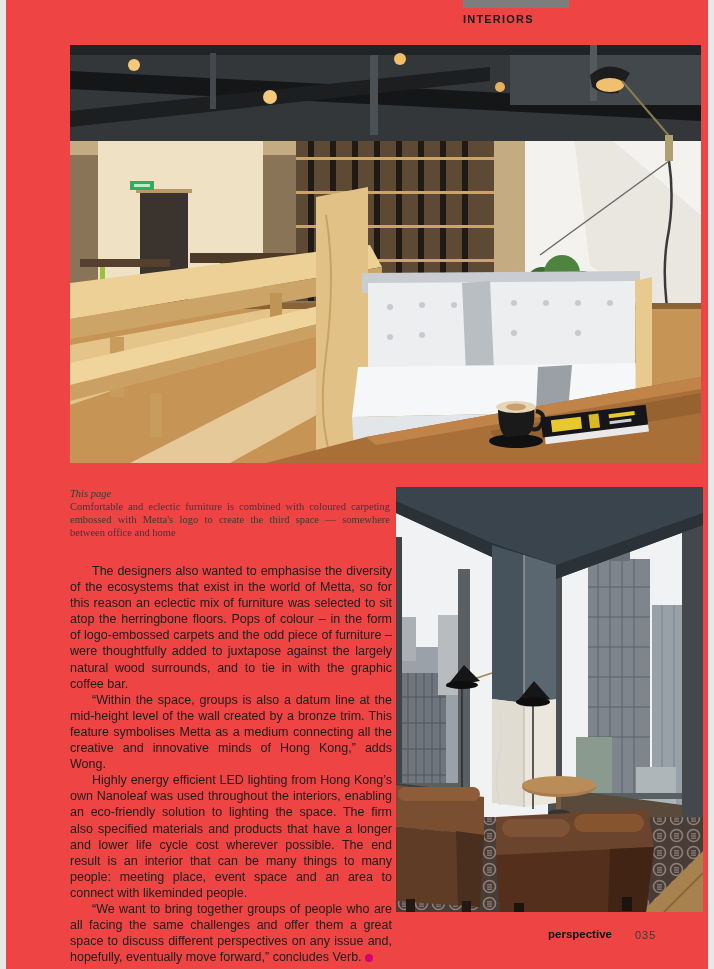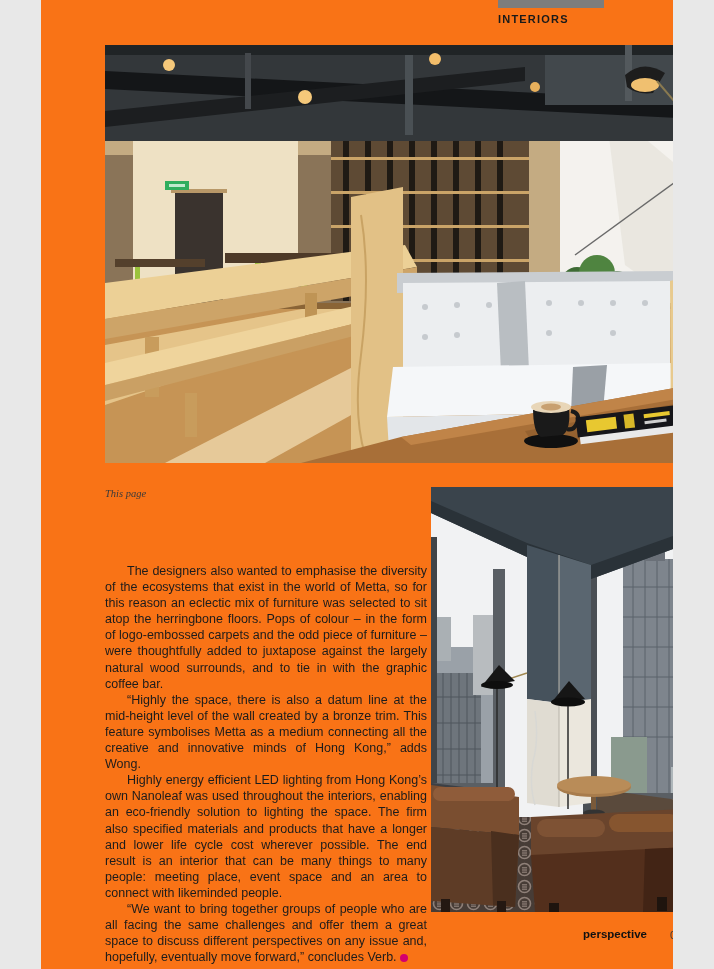--- a/index.html
+++ b/index.html
@@ -1,18 +1,18 @@
 <!DOCTYPE html>
 <html><head>
 <meta charset="utf-8">
 <style>
   * { margin:0; padding:0; box-sizing:border-box; }
   body { background:#e8e8e8; font-family:"Liberation Sans", sans-serif; }
   .page {
-    position:relative; width:632px; height:969px; background:#f97316;
+    position:relative; width:702px; height:969px; background:#ef4444;
     margin:0 auto; overflow:hidden;
   }
   .topbar { position:absolute; left:457px; top:0; width:106px; height:8px; }
   .section-label {
     position:absolute; left:457px; top:13px;
     font-size:11px; font-weight:bold; letter-spacing:1.2px; color:#1a1a1a;
   }
   .photo { position:absolute; overflow:hidden; background:#ddd; }
   .photo svg { display:block; width:100%; height:100%; }
   .photo-1 { left:64px; top:45px; width:631px; height:418px; }
@@ -179,25 +179,26 @@
           <rect x="520" y="369" width="10" height="14" fill="#d8b828"></rect>
           <rect x="540" y="371" width="26" height="4" fill="#e8c830"></rect>
           <rect x="540" y="378" width="22" height="3" fill="#cfcfcf"></rect>
         </g>
       </g>
     </svg>
   </figure>
 
   <div class="caption-block">
     <div class="caption-label">This page</div>
+    <div class="caption-text">Comfortable and eclectic furniture is combined with coloured carpeting embossed with Metta's logo to create the third space — somewhere between office and home</div>
   </div>
 
   <div class="article">
     <p>The designers also wanted to emphasise the diversity of the ecosystems that exist in the world of Metta, so for this reason an eclectic mix of furniture was selected to sit atop the herringbone floors. Pops of colour – in the form of logo-embossed carpets and the odd piece of furniture – were thoughtfully added to juxtapose against the largely natural wood surrounds, and to tie in with the graphic coffee bar.</p>
-    <p>“Highly the space, there is also a datum line at the mid-height level of the wall created by a bronze trim. This feature symbolises Metta as a medium connecting all the creative and innovative minds of Hong Kong,” adds Wong.</p>
+    <p>“Within the space, groups is also a datum line at the mid-height level of the wall created by a bronze trim. This feature symbolises Metta as a medium connecting all the creative and innovative minds of Hong Kong,” adds Wong.</p>
     <p>Highly energy efficient LED lighting from Hong Kong’s own Nanoleaf was used throughout the interiors, enabling an eco-friendly solution to lighting the space. The firm also specified materials and products that have a longer and lower life cycle cost wherever possible. The end result is an interior that can be many things to many people: meeting place, event space and an area to connect with likeminded people.</p>
     <p><span>“We want to bring together groups of people who are all facing the same challenges and offer them a great space to discuss different perspectives on any issue and, hopefully, eventually move forward,” concludes Verb.</span><span class="end-dot" style="background-color: rgb(212, 0, 110);"></span></p>
   </div>
 
   <figure class="photo photo-2" aria-label="Lounge corner with floor-to-ceiling windows overlooking the Hong Kong skyline, cream column with two black wall lamps, two brown leather armchairs, round wooden side table and dark logo-patterned carpet">
     <svg viewBox="0 0 307 425" preserveAspectRatio="none">
       <defs>
         <pattern id="carpetPat" width="17" height="17" patternUnits="userSpaceOnUse">
           <rect width="17" height="17" fill="#473c36"></rect>
           <circle cx="8.5" cy="8.5" r="6" fill="none" stroke="#8f8078" stroke-width="1.6"></circle>

